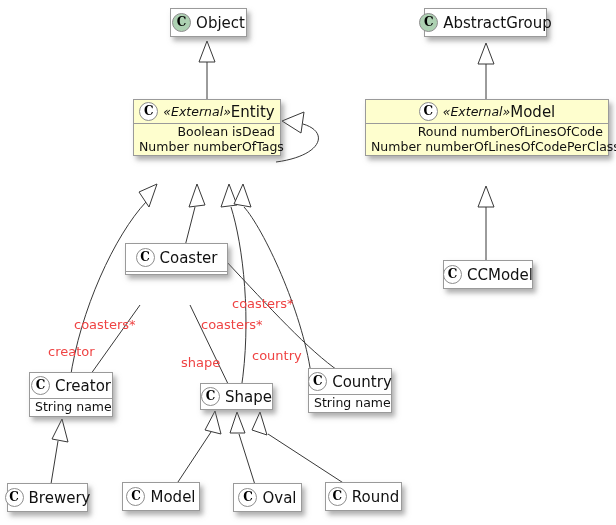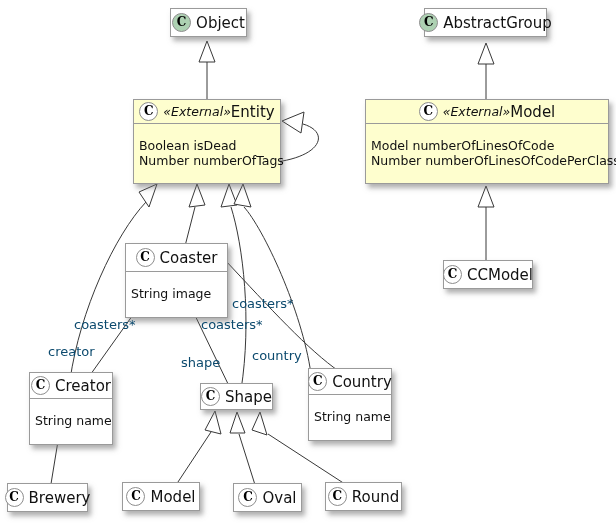--- a/index.html
+++ b/index.html
@@ -31,23 +31,23 @@
   .circ{
     flex:0 0 auto;width:17px;height:17px;border-radius:50%;
     border:1px solid #8d8d8d;background:var(--circle-white);
     font-family:"DejaVu Serif","Liberation Serif",serif;font-weight:bold;font-size:12px;
     line-height:17px;text-align:center;color:#000;
   }
   .circ.green{background:var(--circle-green);}
   .cname{font-size:15px;white-space:nowrap;}
   .titlecol{display:flex;flex-direction:row;align-items:center;line-height:1.2;}
   .stereo{font-style:italic;font-size:12.5px;white-space:nowrap;}
-  .attrs{border-top:1px solid var(--box-border);padding:15px 5px;}
+  .attrs{border-top:1px solid var(--box-border);padding:1px 5px;text-align:right;}
   .attr{font-size:12.5px;line-height:14.5px;white-space:nowrap;}
-  .elabel{position:absolute;z-index:3;font-size:13px;color:#0c4a6e;white-space:nowrap;}
+  .elabel{position:absolute;z-index:3;font-size:13px;color:#ef4444;white-space:nowrap;}
 </style>
 </head>
 <body>
 
 <div id="canvas">
 
   <svg id="edges" width="616" height="525">
     <g stroke="#383838" stroke-width="1" fill="none">
 
       <path d="M207,110 L207,62"></path>
@@ -126,32 +126,31 @@
 
   <div class="cls external" style="left:365px;top:99px;width:244px;">
     <div class="hdr" style="padding:2px 6px;">
       <span class="circ">C</span>
       <div class="titlecol">
         <span class="stereo">«External»</span>
         <span class="cname">Model</span>
       </div>
     </div>
     <div class="attrs">
-      <div class="attr">Model numberOfLinesOfCode</div>
+      <div class="attr">Round numberOfLinesOfCode</div>
       <div class="attr">Number numberOfLinesOfCodePerClass</div>
     </div>
   </div>
 
   <div class="cls" style="left:125px;top:243px;width:103px;">
     <div class="hdr">
       <span class="circ">C</span>
       <span class="cname">Coaster</span>
     </div>
     <div class="attrs">
-      <div class="attr">String image</div>
     </div>
   </div>
 
   <div class="cls" style="left:443px;top:260px;width:90px;">
     <div class="hdr">
       <span class="circ">C</span>
       <span class="cname">CCModel</span>
     </div>
   </div>
 

